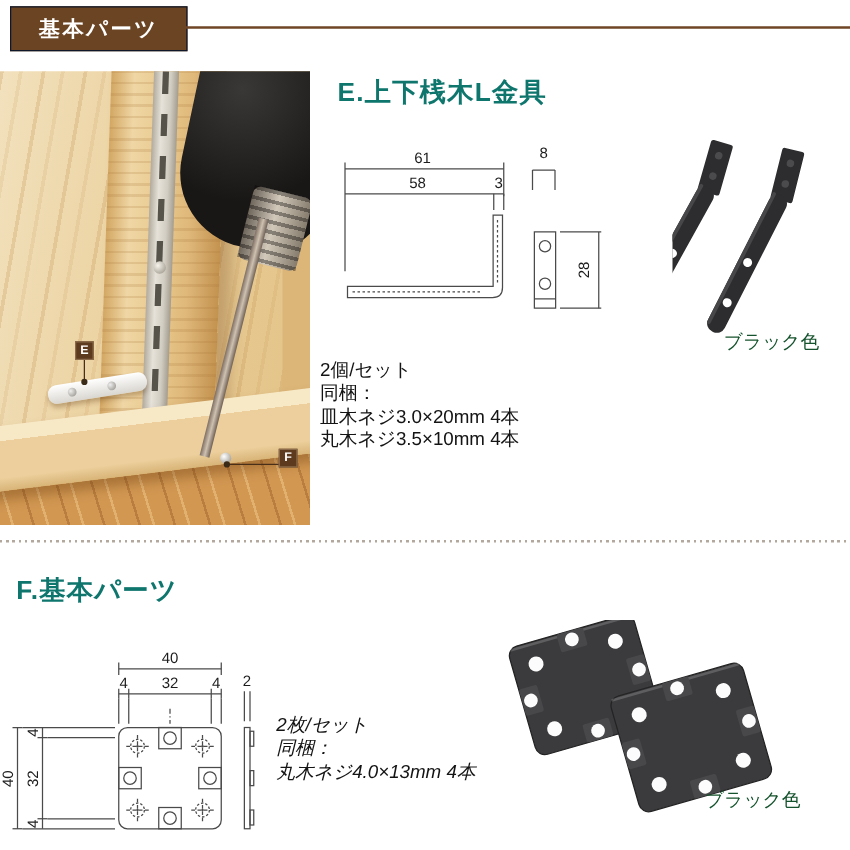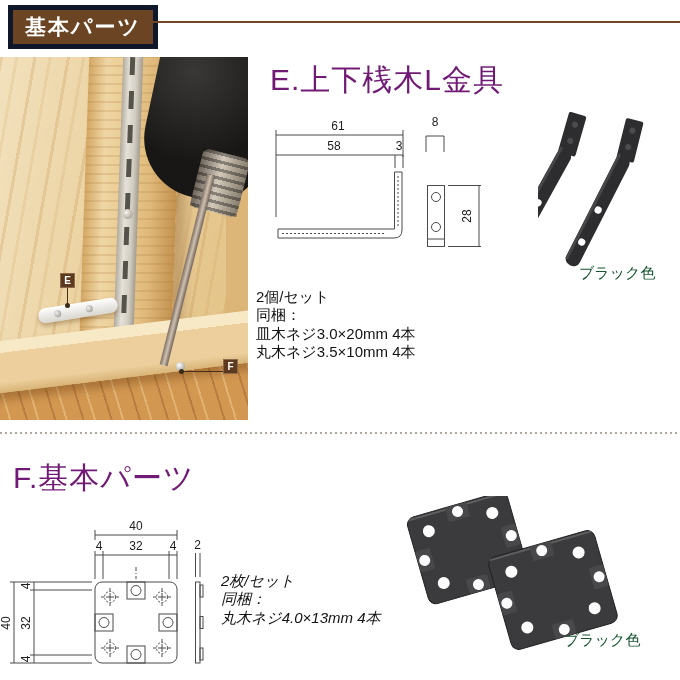--- a/index.html
+++ b/index.html
@@ -1,26 +1,26 @@
 <!DOCTYPE html>
 <html><head>
 <meta charset="utf-8">
 <style>
   html,body{margin:0;padding:0;}
   .page{position:relative;width:680px;height:680px;background:#ffffff;overflow:hidden;
         font-family:"Liberation Sans","DejaVu Sans",sans-serif;color:#1f1f1f;}
 
   
   .title-box{position:absolute;left:8px;top:5px;width:140px;height:34px;background:#6b4423;
-             border:5px solid #0f172a;display:flex;align-items:center;justify-content:center;
-             color:#fff;font-size:21px;font-weight:bold;letter-spacing:2px;}
+             border:1px solid #0f172a;display:flex;align-items:center;justify-content:center;
+             color:#fff;font-size:17px;font-weight:bold;letter-spacing:2px;}
   .title-line{position:absolute;left:148px;top:21px;width:532px;height:2px;background:#6f4526;}
 
   
-  .sec-title{position:absolute;color:#701a75;font-weight:normal;font-size:30px;letter-spacing:1px;}
+  .sec-title{position:absolute;color:#0f766e;font-weight:bold;font-size:21px;letter-spacing:1px;}
   .sec-title.e{left:270px;top:60px;}
   .sec-title.f{left:13px;top:458px;}
   .specs{position:absolute;font-size:15px;line-height:18.4px;color:#141414;}
   .specs.e{left:256px;top:288px;}
   .specs.f{left:221px;top:572px;font-style:italic;}
   .color-label{position:absolute;font-size:15px;color:#14532d;}
   .color-label.e{left:579px;top:264px;}
   .color-label.f{left:564px;top:631px;}
 
   .divider{position:absolute;left:0;top:432px;width:680px;height:2px;

